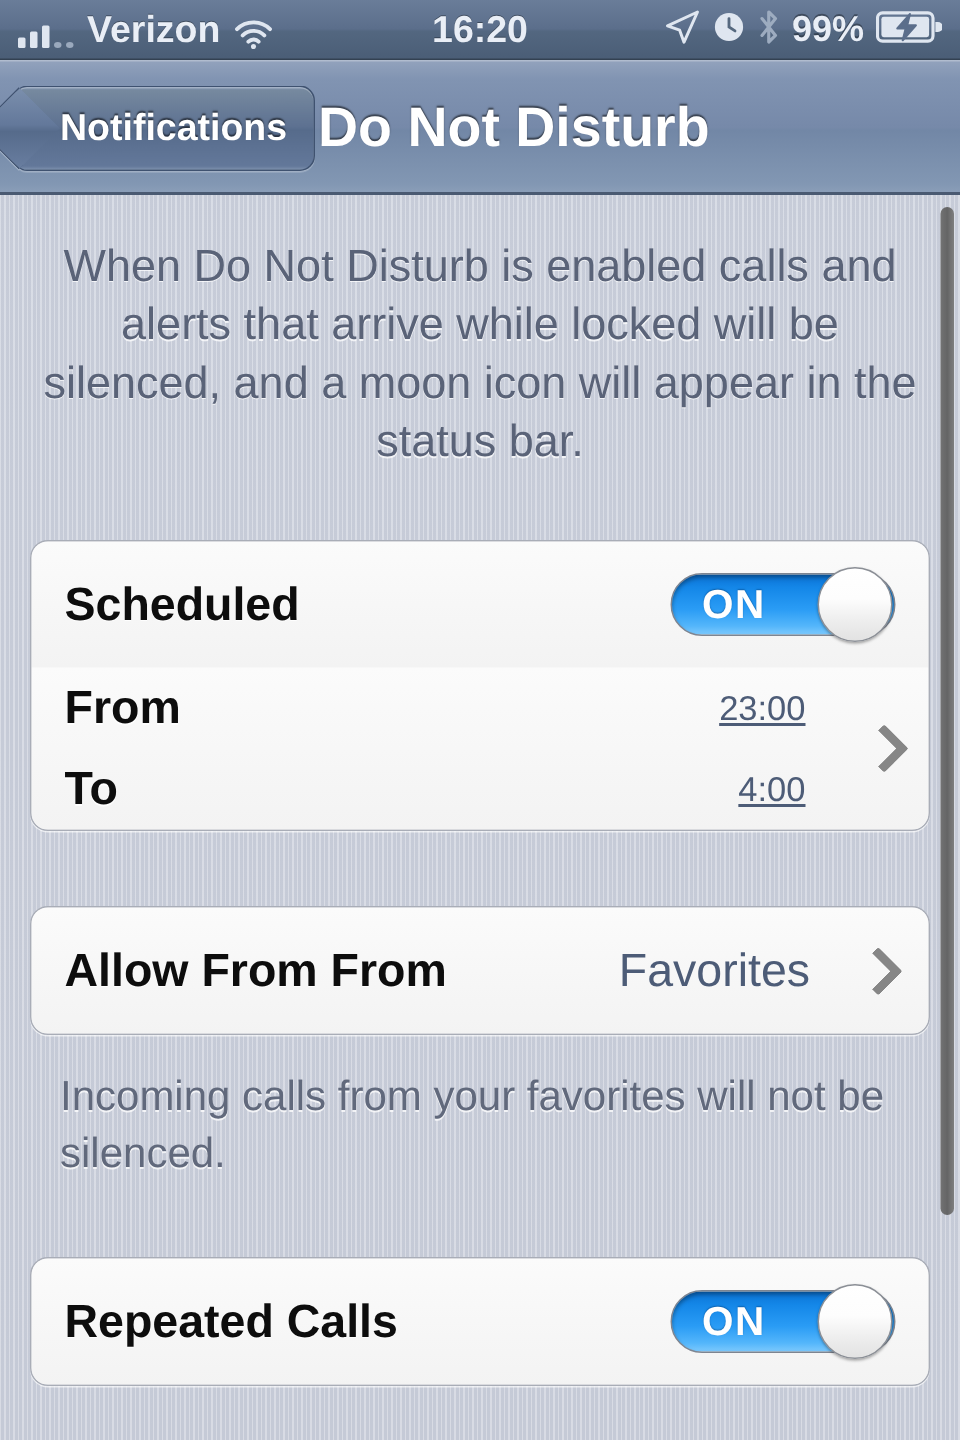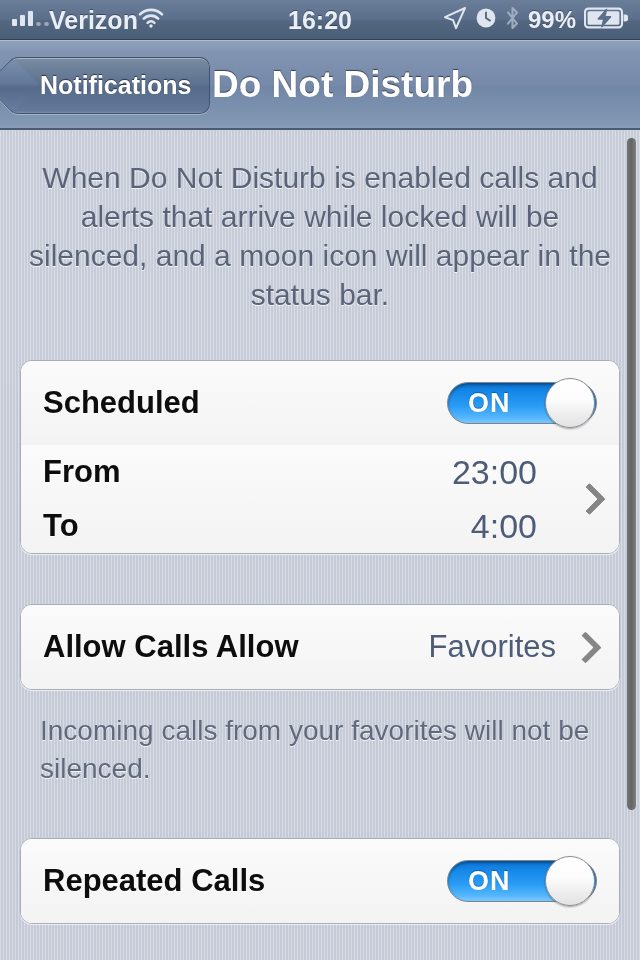--- a/index.html
+++ b/index.html
@@ -44,21 +44,22 @@
   #status-bar::after {
     content: "";
     position: absolute;
     left: 0; right: 0; bottom: 0;
     height: 1px;
     background: rgba(0,0,0,0.30);
   }
 
   .sb-left {
     display: flex;
-    align-items: flex-start;
+    align-items: flex-end;
+    gap: 9px;
     flex: 1 1 0;
     min-width: 0;
   }
   .sb-center {
     position: absolute;
     left: 0; right: 0;
     top: 0;
     height: 40px;
     display: flex;
     align-items: center;
@@ -235,20 +236,21 @@
   .group.g-allow { margin-top: 50px; }
   .group.g-repeated { margin-top: 50px; text-align: right; }
 
   .row {
     position: relative;
     display: flex;
     align-items: center;
     box-sizing: border-box;
     padding: 0 22px;
     background: linear-gradient(to bottom, #fbfbfb 0%, #f3f3f3 100%);
+    gap: 16px;
   }
 
   .row-label {
     font-size: 31px;
     font-weight: bold;
     color: #0d0d0d;
     text-shadow: 0 1px 0 rgba(255,255,255,0.85);
     white-space: nowrap;
   }
   .row-value {
@@ -267,21 +269,21 @@
     position: relative;
     padding: 0 22px;
     background: linear-gradient(to bottom, #fbfbfb 0%, #f3f3f3 100%);
   }
   .time-row {
     display: flex;
     align-items: center;
     height: 54px;
     padding-right: 60px;
   }
-  .time-row .row-value { font-size: 34px; }
+  .time-row .row-value { font-size: 23px; text-decoration: underline; }
   .timeblock .chevron-wrap {
     position: absolute;
     right: 18px;
     top: 50%;
     transform: translateY(-50%);
   }
 
   
   .chevron {
     display: block;
@@ -449,21 +451,21 @@
           <span class="row-value">4:00</span>
         </div>
         <span class="chevron-wrap">
           <span class="chevron"></span>
         </span>
       </div>
     </div>
 
     <div class="group g-allow">
       <div class="row row-allow">
-        <span class="row-label">Allow Calls Allow</span>
+        <span class="row-label">Allow From From</span>
         <span class="row-value">Favorites</span>
         <span class="chevron chev-inline"></span>
       </div>
     </div>
 
     <div class="footer-text">Incoming calls from your favorites will not be silenced.</div>
 
     <div class="group g-repeated">
       <div class="row row-repeated">
         <span class="row-label">Repeated Calls</span>

